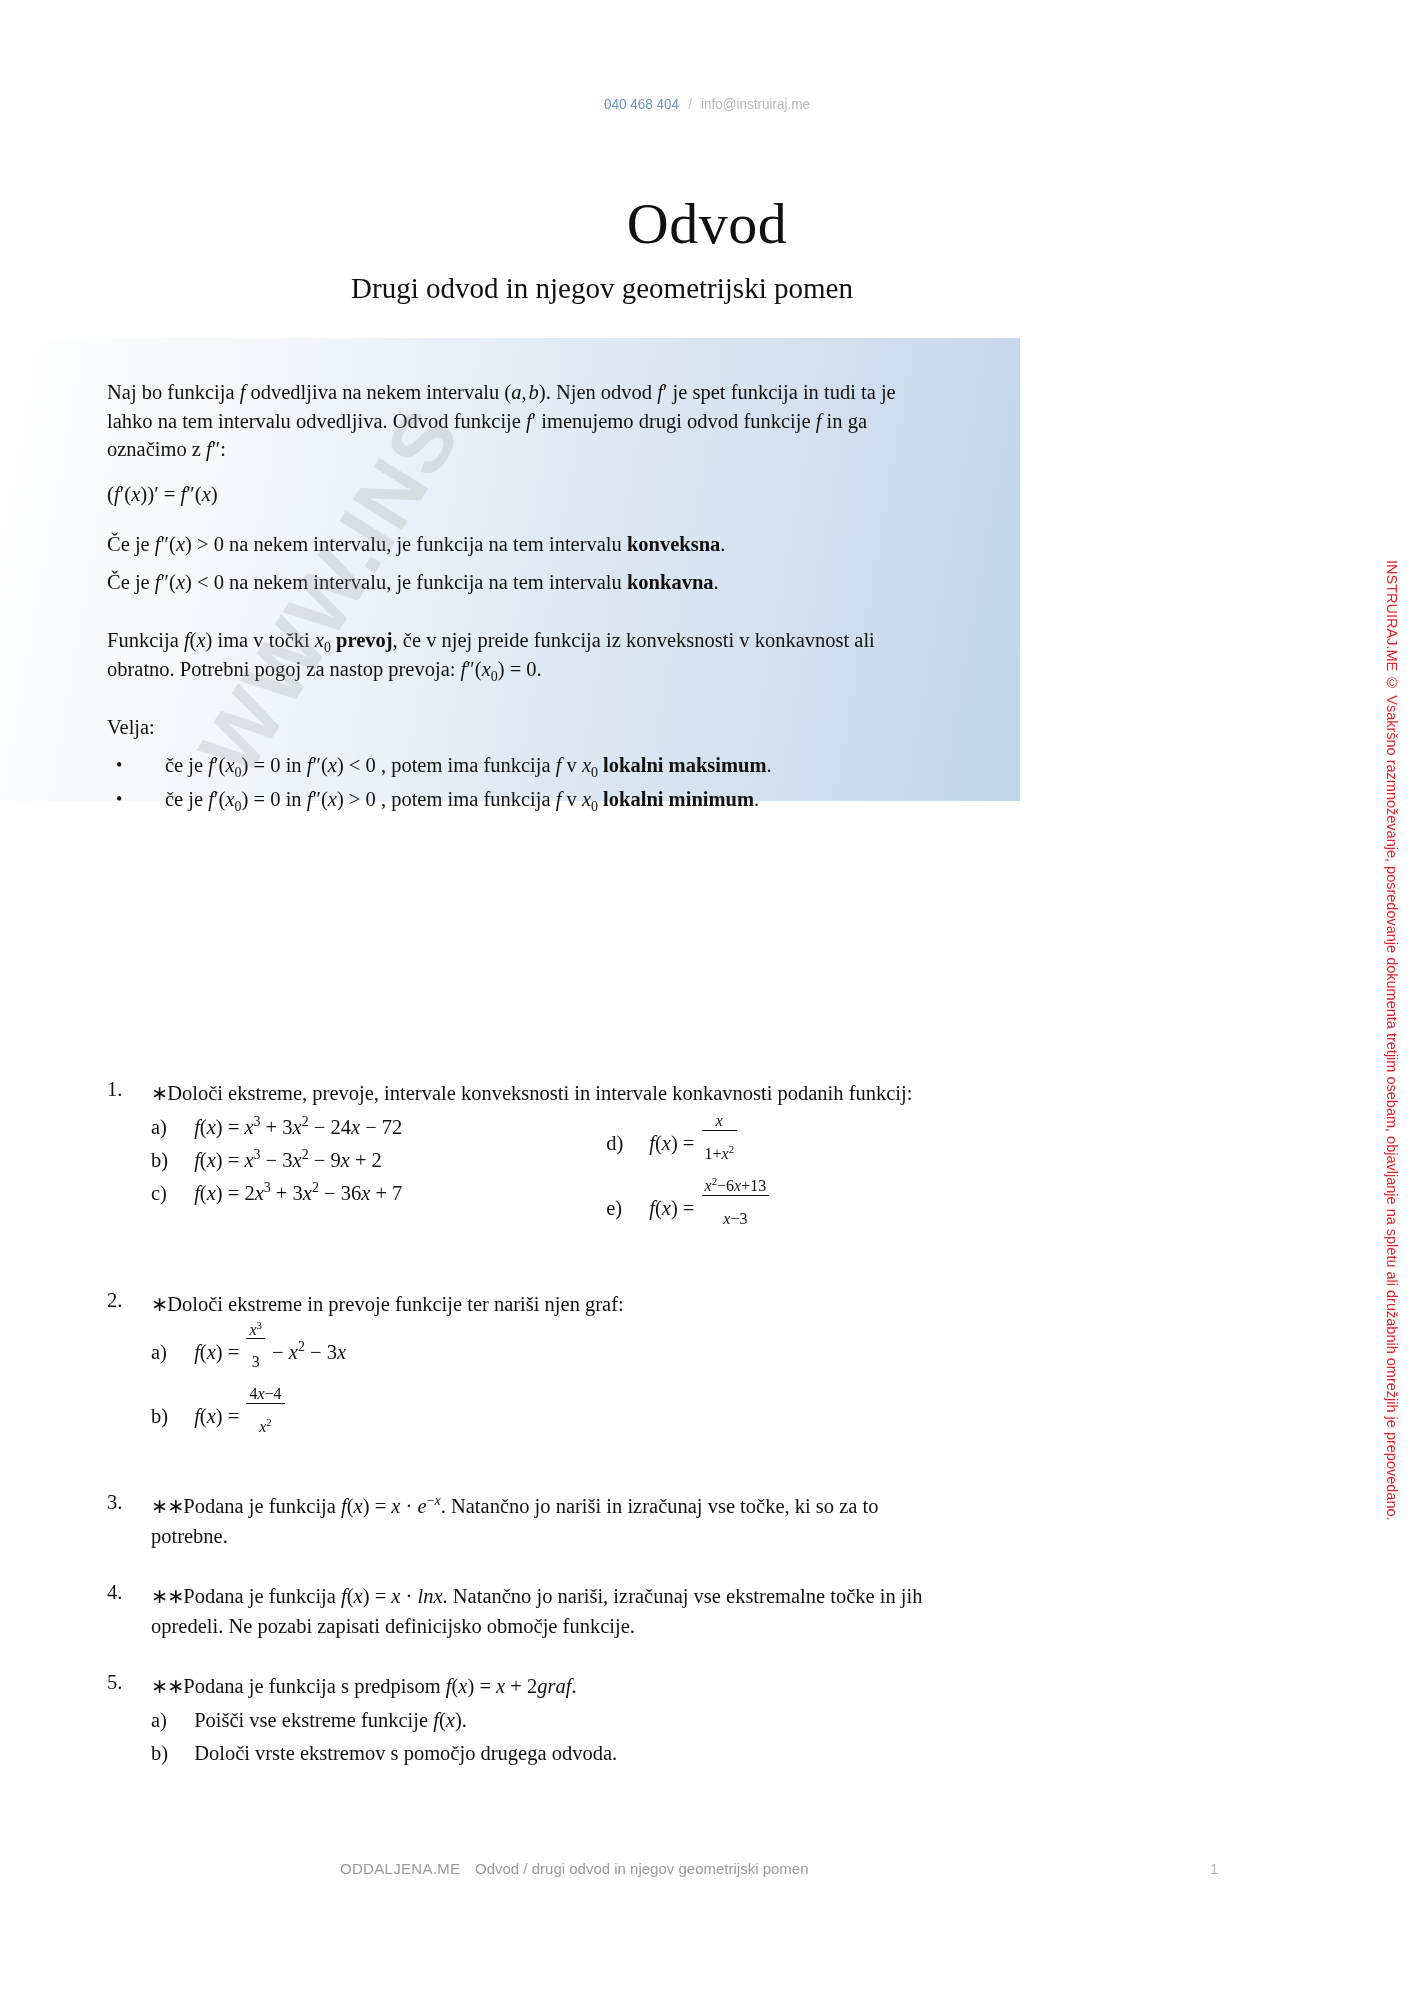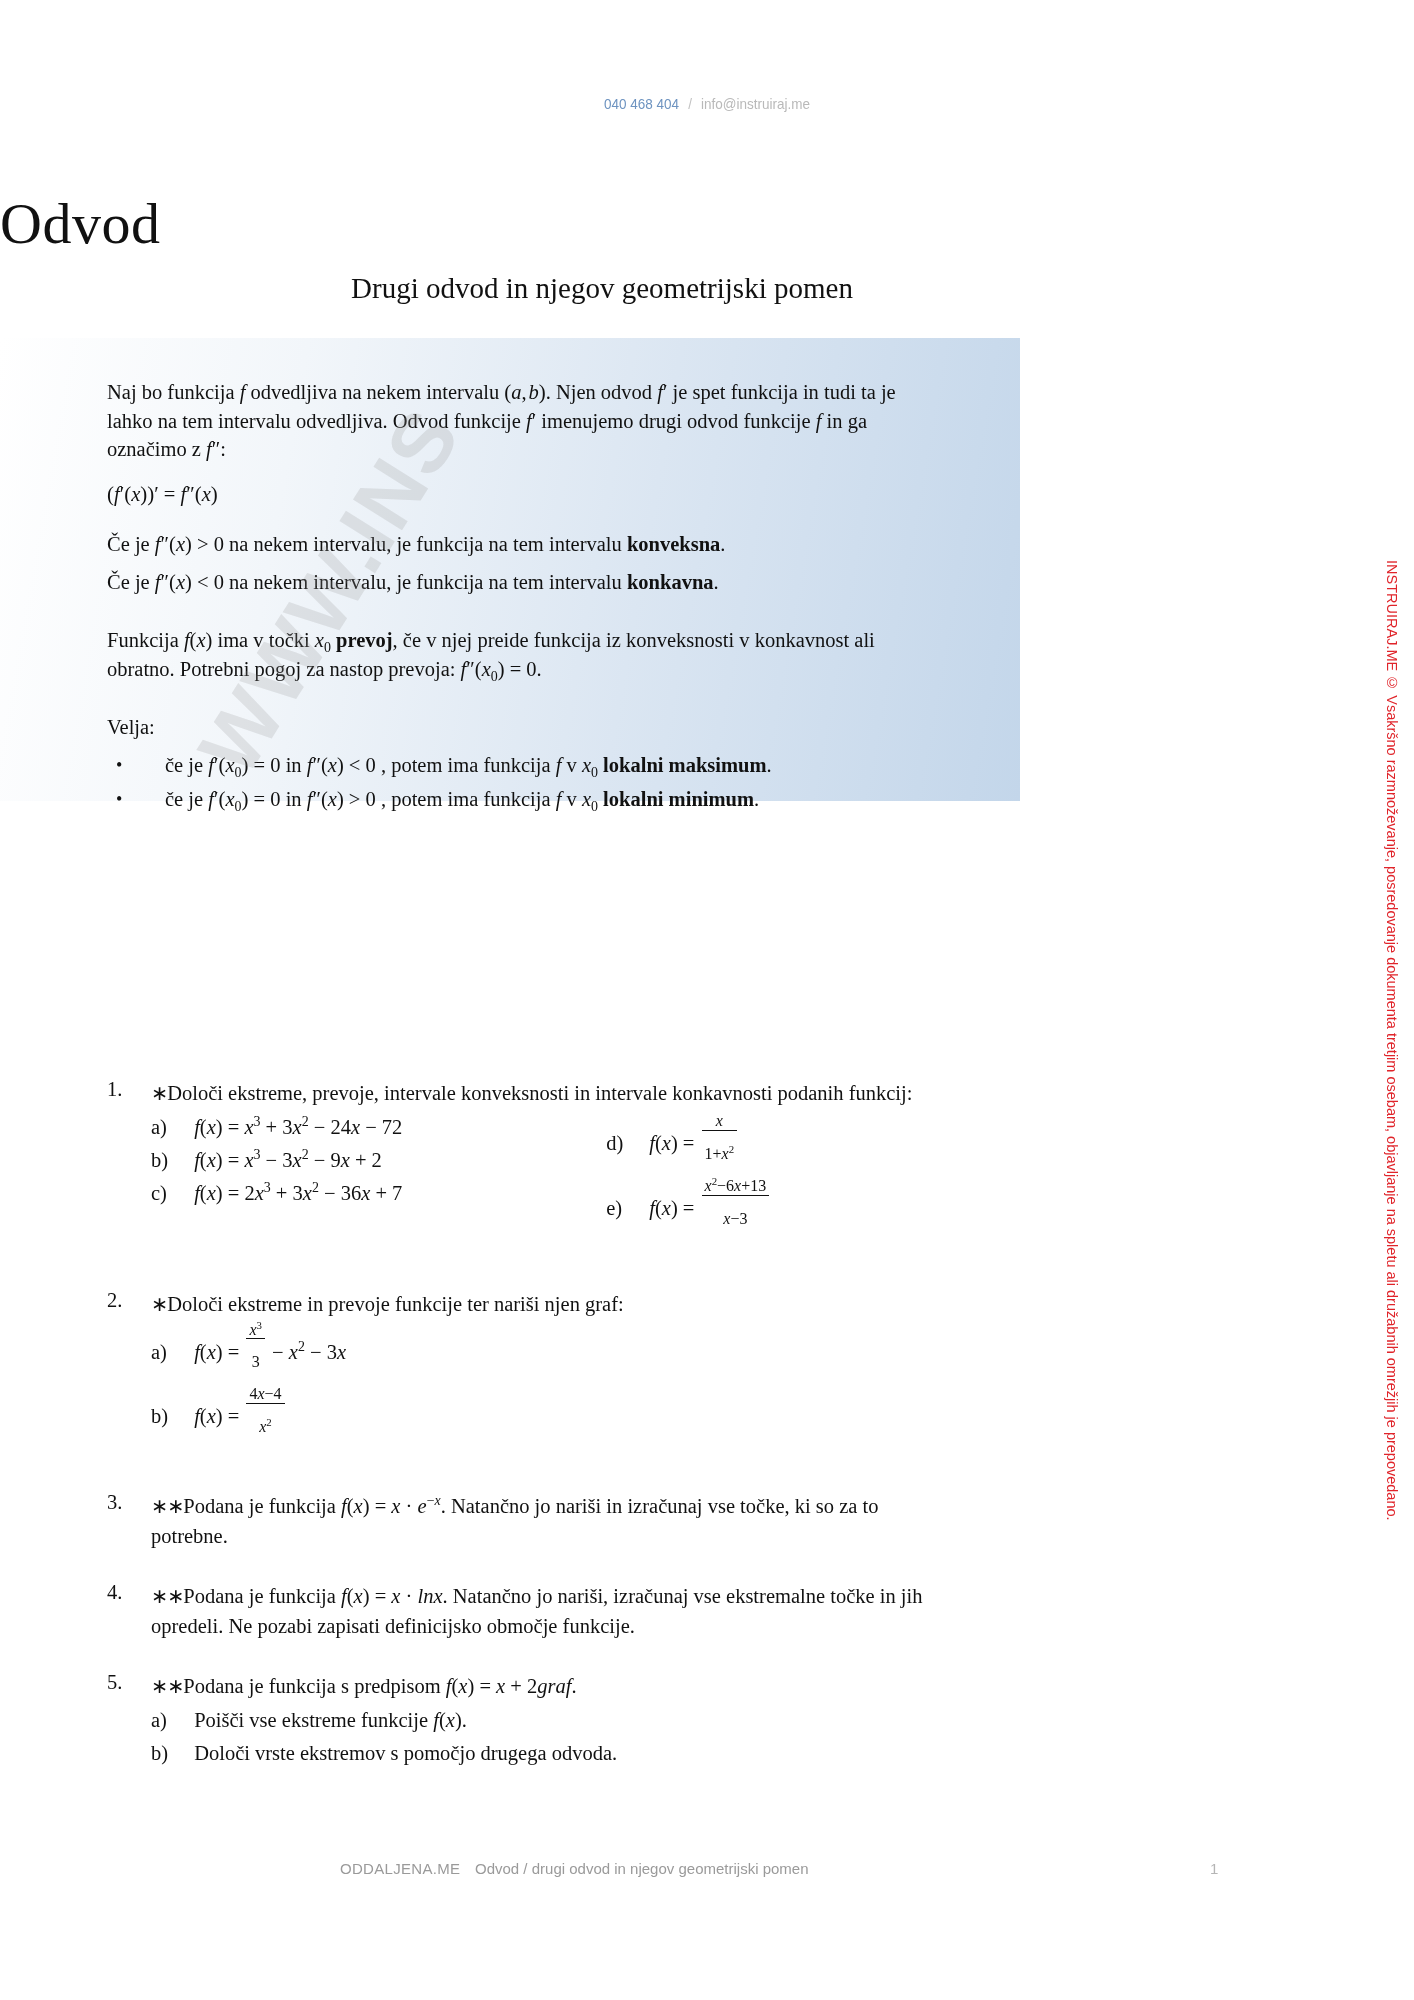--- a/index.html
+++ b/index.html
@@ -16,21 +16,21 @@
   .brandbar { position:absolute; top:86px; left:0; width:1414px; text-align:center; }
   .brand-line1 { font-family:"Liberation Sans", sans-serif; font-size:26px; letter-spacing:.3px; white-space:nowrap; }
   .brand-strong { color:#3f76b5; font-weight:bold; font-stretch:condensed; transform:scaleX(.88); display:inline-block; }
   .brand-rest { color:#9a9a9a; font-weight:bold; font-size:22px; transform:scaleX(.88); display:inline-block; letter-spacing:.2px; }
   .contact { margin-top:9px; font-family:"Liberation Sans", sans-serif; font-size:15px; transform:scaleX(.9); }
   .contact .phone { color:#6d93c0; }
   .contact .sep { color:#c2c2c2; padding:0 6px; }
   .contact .mail { color:#b9b9b9; }
 
   
-  .doc-title { position:absolute; top:190px; left:0; width:1414px; 
+  .doc-title { position:absolute; top:190px; left:0; width:1414px; text-align:center;
                font-size:58px; color:#111; letter-spacing:.5px; }
   .doc-subtitle { position:absolute; top:272px; left:0; width:1204px; text-align:center;
                   font-size:29px; color:#111; }
 
   
   .theory {
     position:absolute; top:338px; left:0; width:1020px; height:463px;
     background:linear-gradient(100deg,#ffffff 0%,#f2f6fa 28%,#dbe6f2 62%,#c3d6ea 100%);
   }
   .theory-inner { position:absolute; left:107px; top:40px; width:800px; color:#111; }

